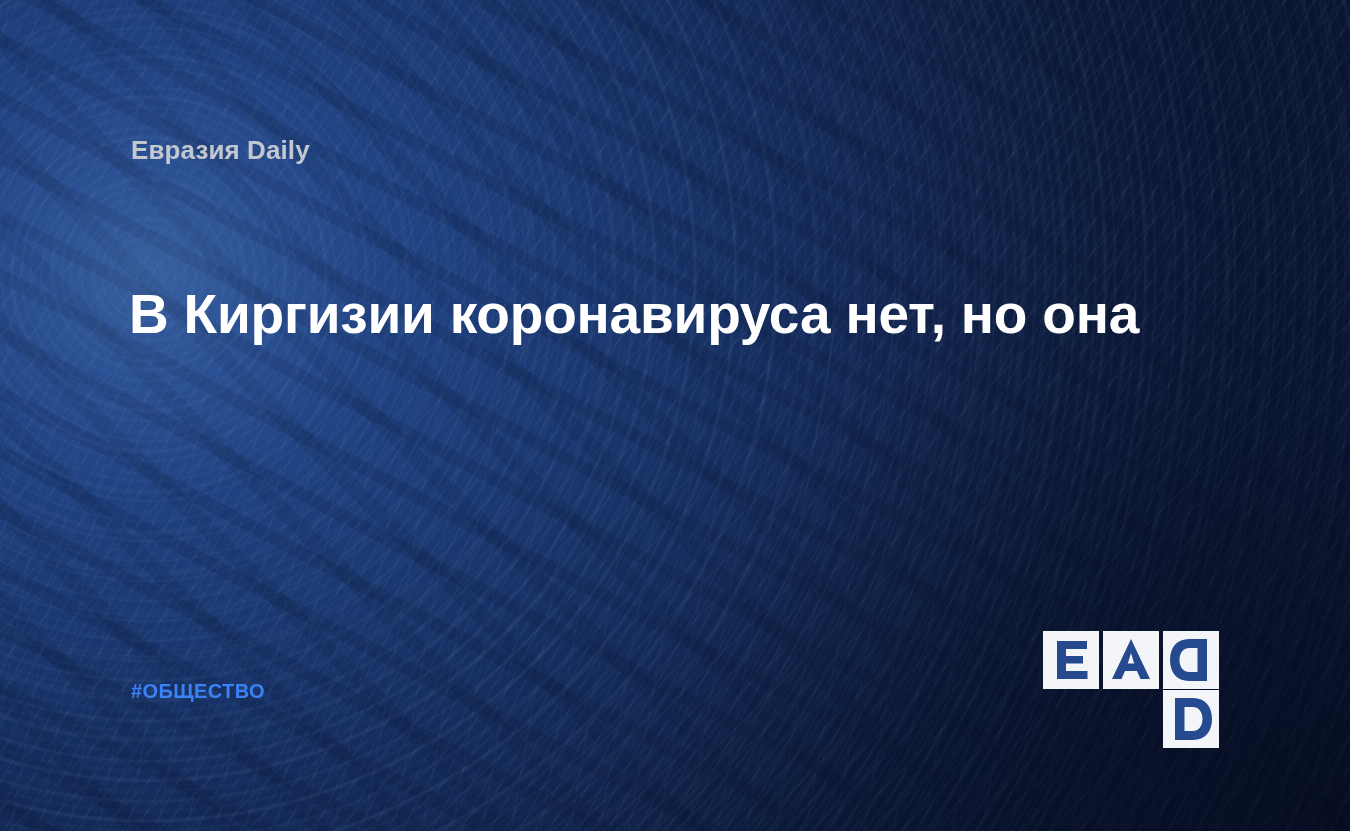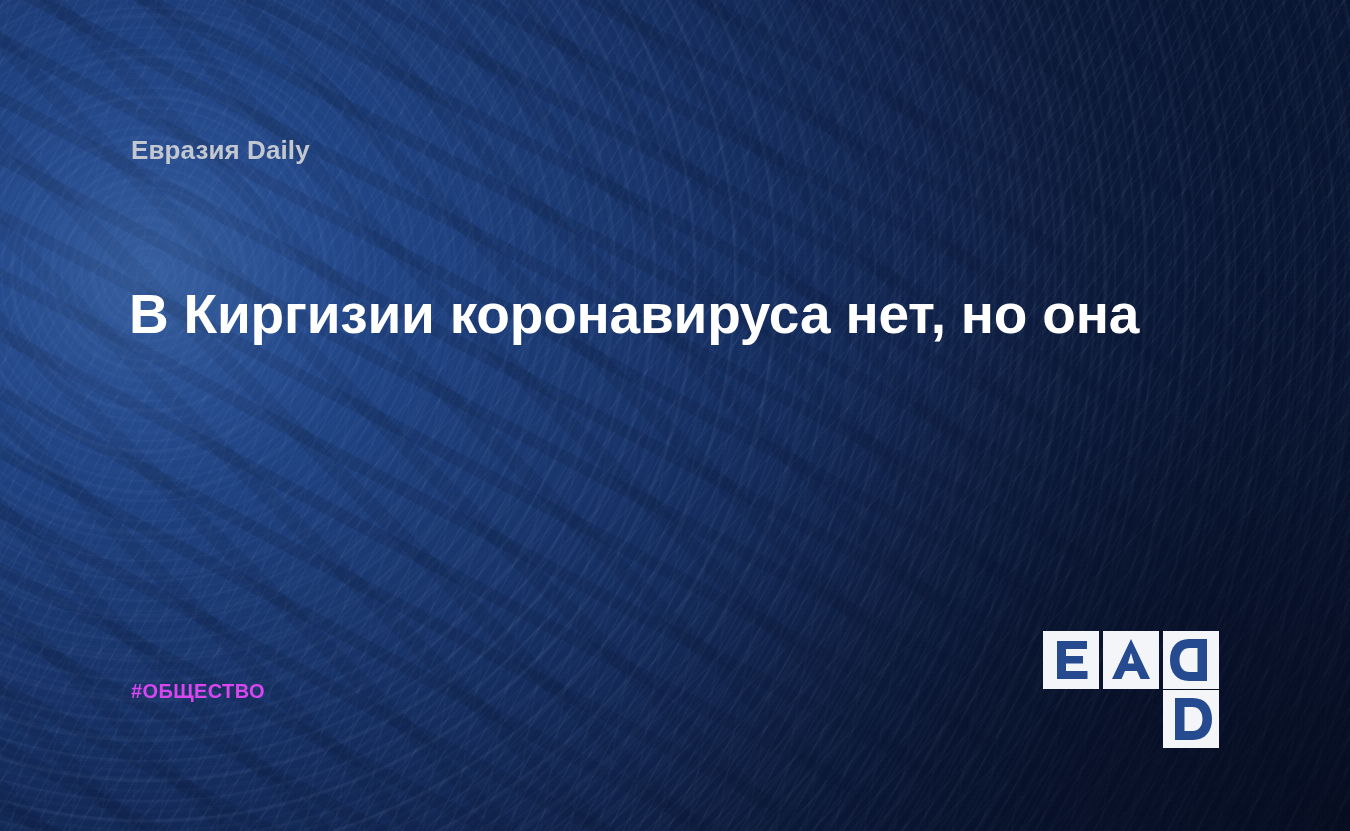--- a/index.html
+++ b/index.html
@@ -173,21 +173,21 @@
     margin-top: 8px;
   }
   #headline .hl-line { display: block; white-space: nowrap; }
 
   #tag {
     position: absolute;
     left: 131px;
     top: 680px;
     font-size: 20px;
     font-weight: bold;
-    color: #d946ef;
+    color: #3b82f6;
     letter-spacing: 0.4px;
     white-space: nowrap;
   }
 
   
   #logo {
     position: absolute;
     left: 1043px;
     top: 631px;
     width: 180px;

